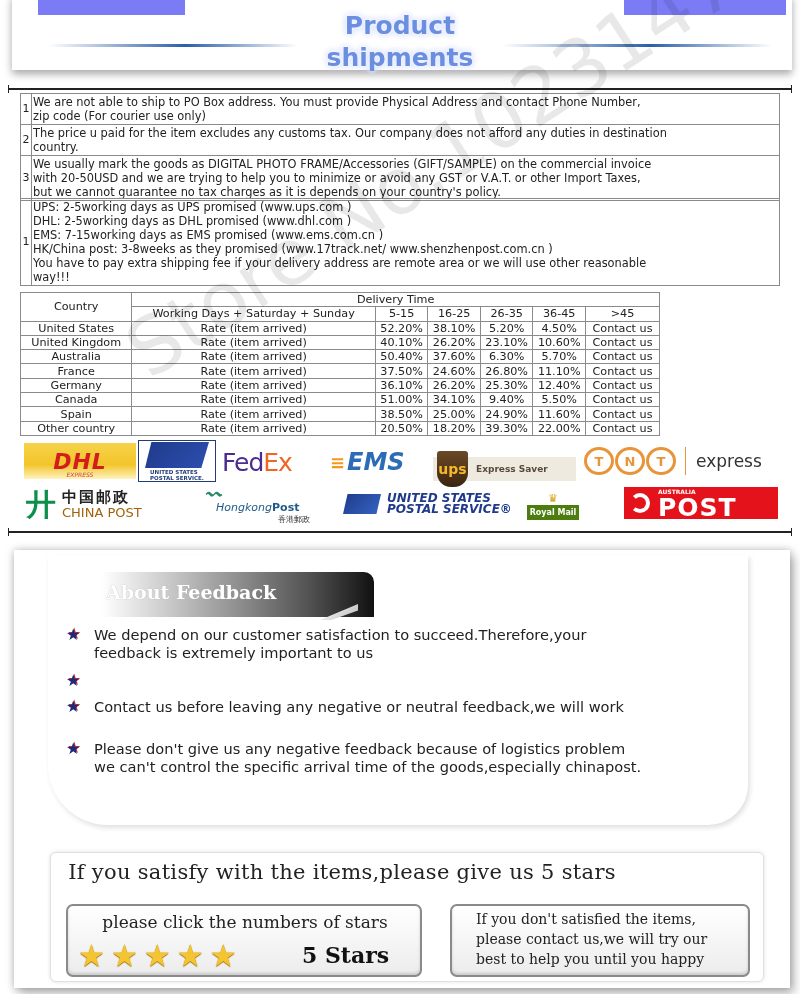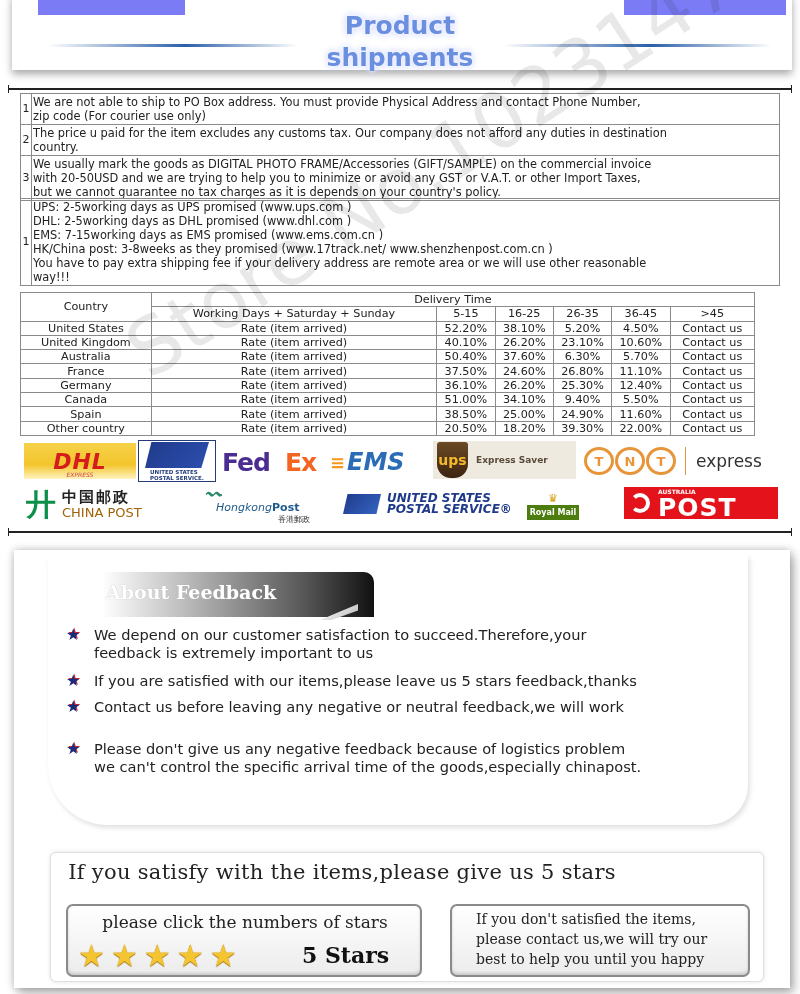--- a/index.html
+++ b/index.html
@@ -31,41 +31,41 @@
   .ntable { position: absolute; left: 20px; width: 760px; border-collapse: collapse;
     font-family: "DejaVu Sans", sans-serif; font-size: 11.4px; line-height: 14px; color: #222; }
   .ntable td { border: 1px solid #8a8a8a; padding: 1px 2px; vertical-align: middle; }
   .ntable td.num { width: 11px; padding: 0; text-align: center; font-size: 11px; }
   .ntable td.txt { padding: 1px 1px; }
   #t1 { top: 93px; }
   #t2 { top: 198px; }
   .courier-line { display: block; white-space: nowrap; }
 
   
-  .dtable { position: absolute; left: 20px; top: 292px; width: 735px; border-collapse: collapse;
+  .dtable { position: absolute; left: 20px; top: 292px; width: 640px; border-collapse: collapse;
     font-family: "DejaVu Sans", sans-serif; font-size: 11.2px; color: #222; }
   .dtable td, .dtable th { border: 1px solid #8a8a8a; text-align: center; font-weight: normal; height: 14.3px; padding: 0 2px; white-space: nowrap; }
   .dtable .c-country { width: 130px; }
   .dtable .c-rate { width: 284px; }
   .dtable .c-n { width: 58px; }
   .dtable .c-last { width: 84px; }
 
   
   .logo { position: absolute; display: flex; align-items: center; justify-content: center; }
   .dhl { left: 24px; top: 443px; width: 112px; height: 36px; background: linear-gradient(180deg,#f6d24a 0%, #f3c52c 60%, #fff3c0 100%); }
   .dhl .mark { font-style: italic; font-weight: bold; font-size: 22px; color: #d41c1c; letter-spacing: 1px; }
   .dhl .sub { position: absolute; bottom: 1px; left: 0; right: 0; text-align: center; font-size: 6px; font-style: italic; color: #c44; }
   .usps1 { left: 138px; top: 440px; width: 78px; height: 42px; background: #fff; border: 1px solid #223c7a; flex-direction: column; }
   .usps1 .eagle { width: 64px; height: 26px; background: linear-gradient(135deg,#1f3a8a,#2d4fb0); clip-path: polygon(10% 0,100% 0,88% 100%,0 100%); margin-top: 1px; }
   .usps1 .txt { font-size: 5.5px; font-weight: bold; color: #223c7a; line-height: 6px; text-align: left; margin-top: 1px; }
-  .fedex { left: 222px; top: 447px; height: 30px; font-weight: bold; font-size: 25px; letter-spacing: -1px; gap: 15px; }
+  .fedex { left: 222px; top: 447px; height: 30px; font-weight: normal; font-size: 25px; letter-spacing: -1px; }
   .fedex .fd { color: #4b2c91; } .fedex .ex { color: #f26522; }
   .ems { left: 330px; top: 447px; height: 30px; font-weight: bold; font-style: italic; font-size: 24px; color: #2c6cb7; }
   .ems .wing { font-style: normal; color: #f39a1e; font-size: 18px; margin-right: 2px; }
-  .ups { left: 433px; top: 441px; width: 143px; height: 38px; background: #eeeae0; justify-content: flex-start; padding-left: 4px; }
+  .ups { left: 433px; top: 457px; width: 143px; height: 24px; background: #eeeae0; justify-content: flex-start; padding-left: 4px; }
   .ups .shield { width: 31px; height: 36px; background: linear-gradient(180deg,#6b4a25,#3b2410); border-radius: 3px 3px 14px 14px; display: flex; align-items: center; justify-content: center; color: #f3b82c; font-weight: bold; font-size: 14px; }
   .ups .txt { margin-left: 8px; font-size: 9px; font-weight: bold; color: #5a4a3a; }
   .tnt { left: 584px; top: 445px; height: 32px; }
   .tnt .ball { width: 30px; height: 28px; border-radius: 50%; border: 3px solid #e8953a; background: #fff; display: inline-flex; align-items: center; justify-content: center; font-weight: bold; font-size: 13px; color: #e8953a; margin-right: 1px; }
   .tnt .bar { width: 1px; height: 28px; background: #e8953a; margin: 0 10px 0 8px; }
   .tnt .exp { font-size: 17px; color: #333; }
   .chinapost { left: 26px; top: 488px; height: 34px; }
   .chinapost .sym { font-size: 30px; color: #0c8f4a; font-weight: bold; margin-right: 6px; }
   .chinapost .col { display: flex; flex-direction: column; line-height: 15px; }
   .chinapost .zh { font-size: 15px; font-weight: bold; color: #222; letter-spacing: 2px; }
@@ -345,21 +345,20 @@
 <div class="fb-banner-title">About Feedback</div>
 <div class="fb-curl"></div>
 
 <ul class="fb-list">
   <li class="fb-item" style="height:46px">
     <span class="star">★</span>
     <span class="t"><span>We depend on our customer satisfaction to succeed.Therefore,your</span><br><span>feedback is extremely important to us</span></span>
   </li>
   <li class="fb-item" style="height:26px">
     <span class="star">★</span>
-    <span class="t">If you are satisfied with our items,please leave us 5 stars feedback,thanks</span>
   </li>
   <li class="fb-item" style="height:42px">
     <span class="star">★</span>
     <span class="t"><span>Contact us before leaving any negative or neutral feedback,we will work</span><br></span>
   </li>
   <li class="fb-item">
     <span class="star">★</span>
     <span class="t"><span>Please don't give us any negative feedback because of  logistics problem</span><br><span>we can't control the specific arrival time of the goods,especially chinapost.</span></span>
   </li>
 </ul>

